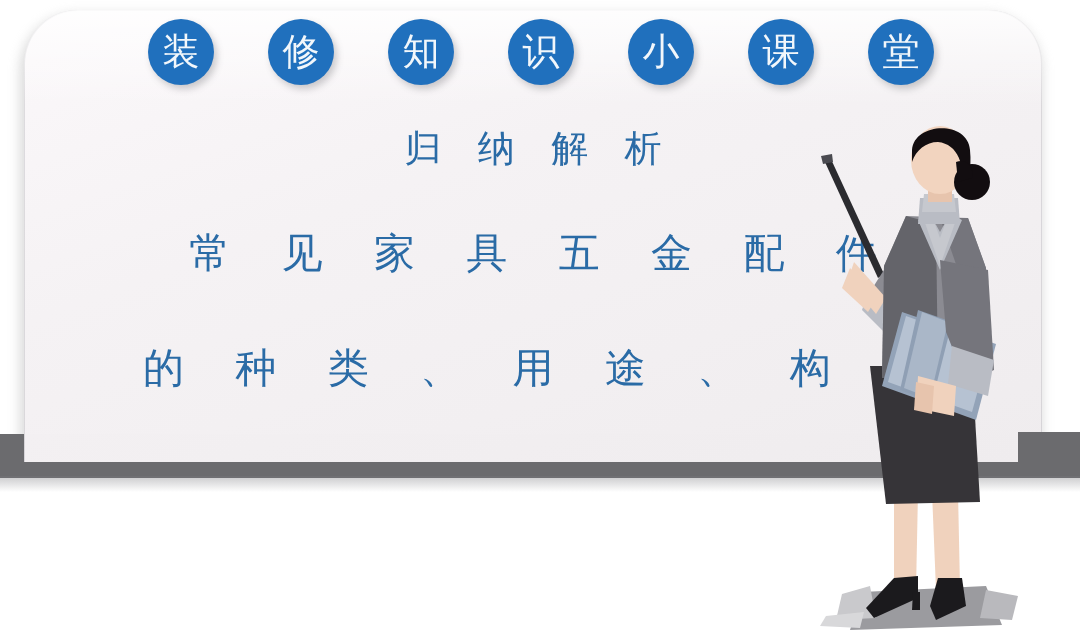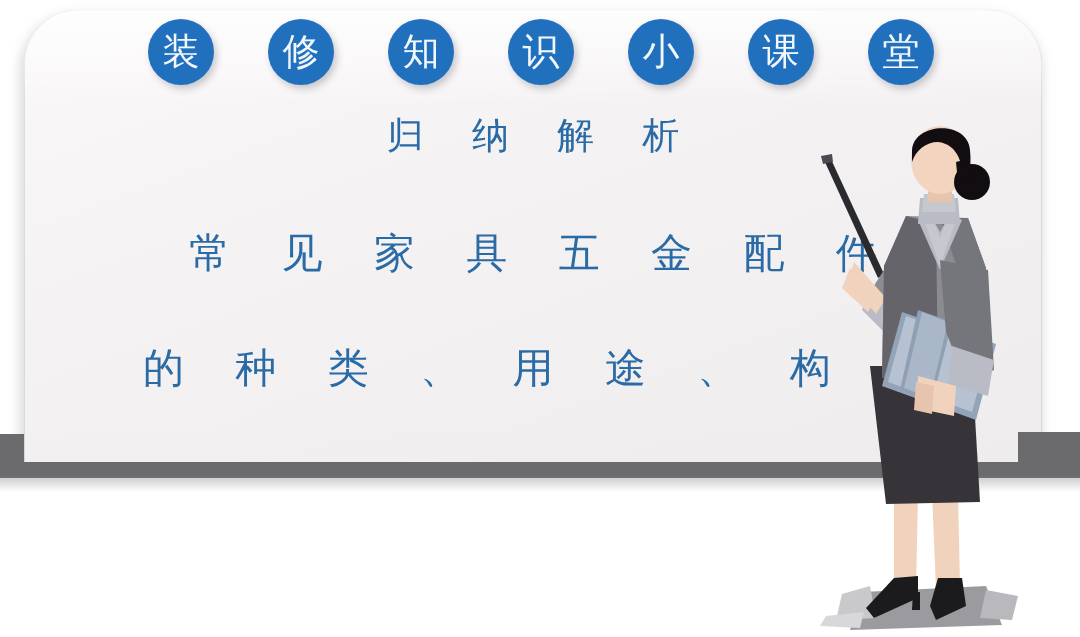--- a/index.html
+++ b/index.html
@@ -118,25 +118,24 @@
   .board-text {
     position: absolute;
     left: 24px;
     width: 1018px;
     text-align: center;
     color: #2a6ba6;
     z-index: 4;
     white-space: pre;
   }
   .line-sub {
-    top: 111px;
+    top: 124px;
     font-size: 37px;
     letter-spacing: 13px;
     text-indent: 13px;
-    font-family: Liberation Mono, monospace;
   }
   .line-main {
     top: 226px;
     font-size: 41px;
     letter-spacing: 20px;
     text-indent: 20px;
     text-align: center;
   }
   .line-main2 {
     top: 341px;

